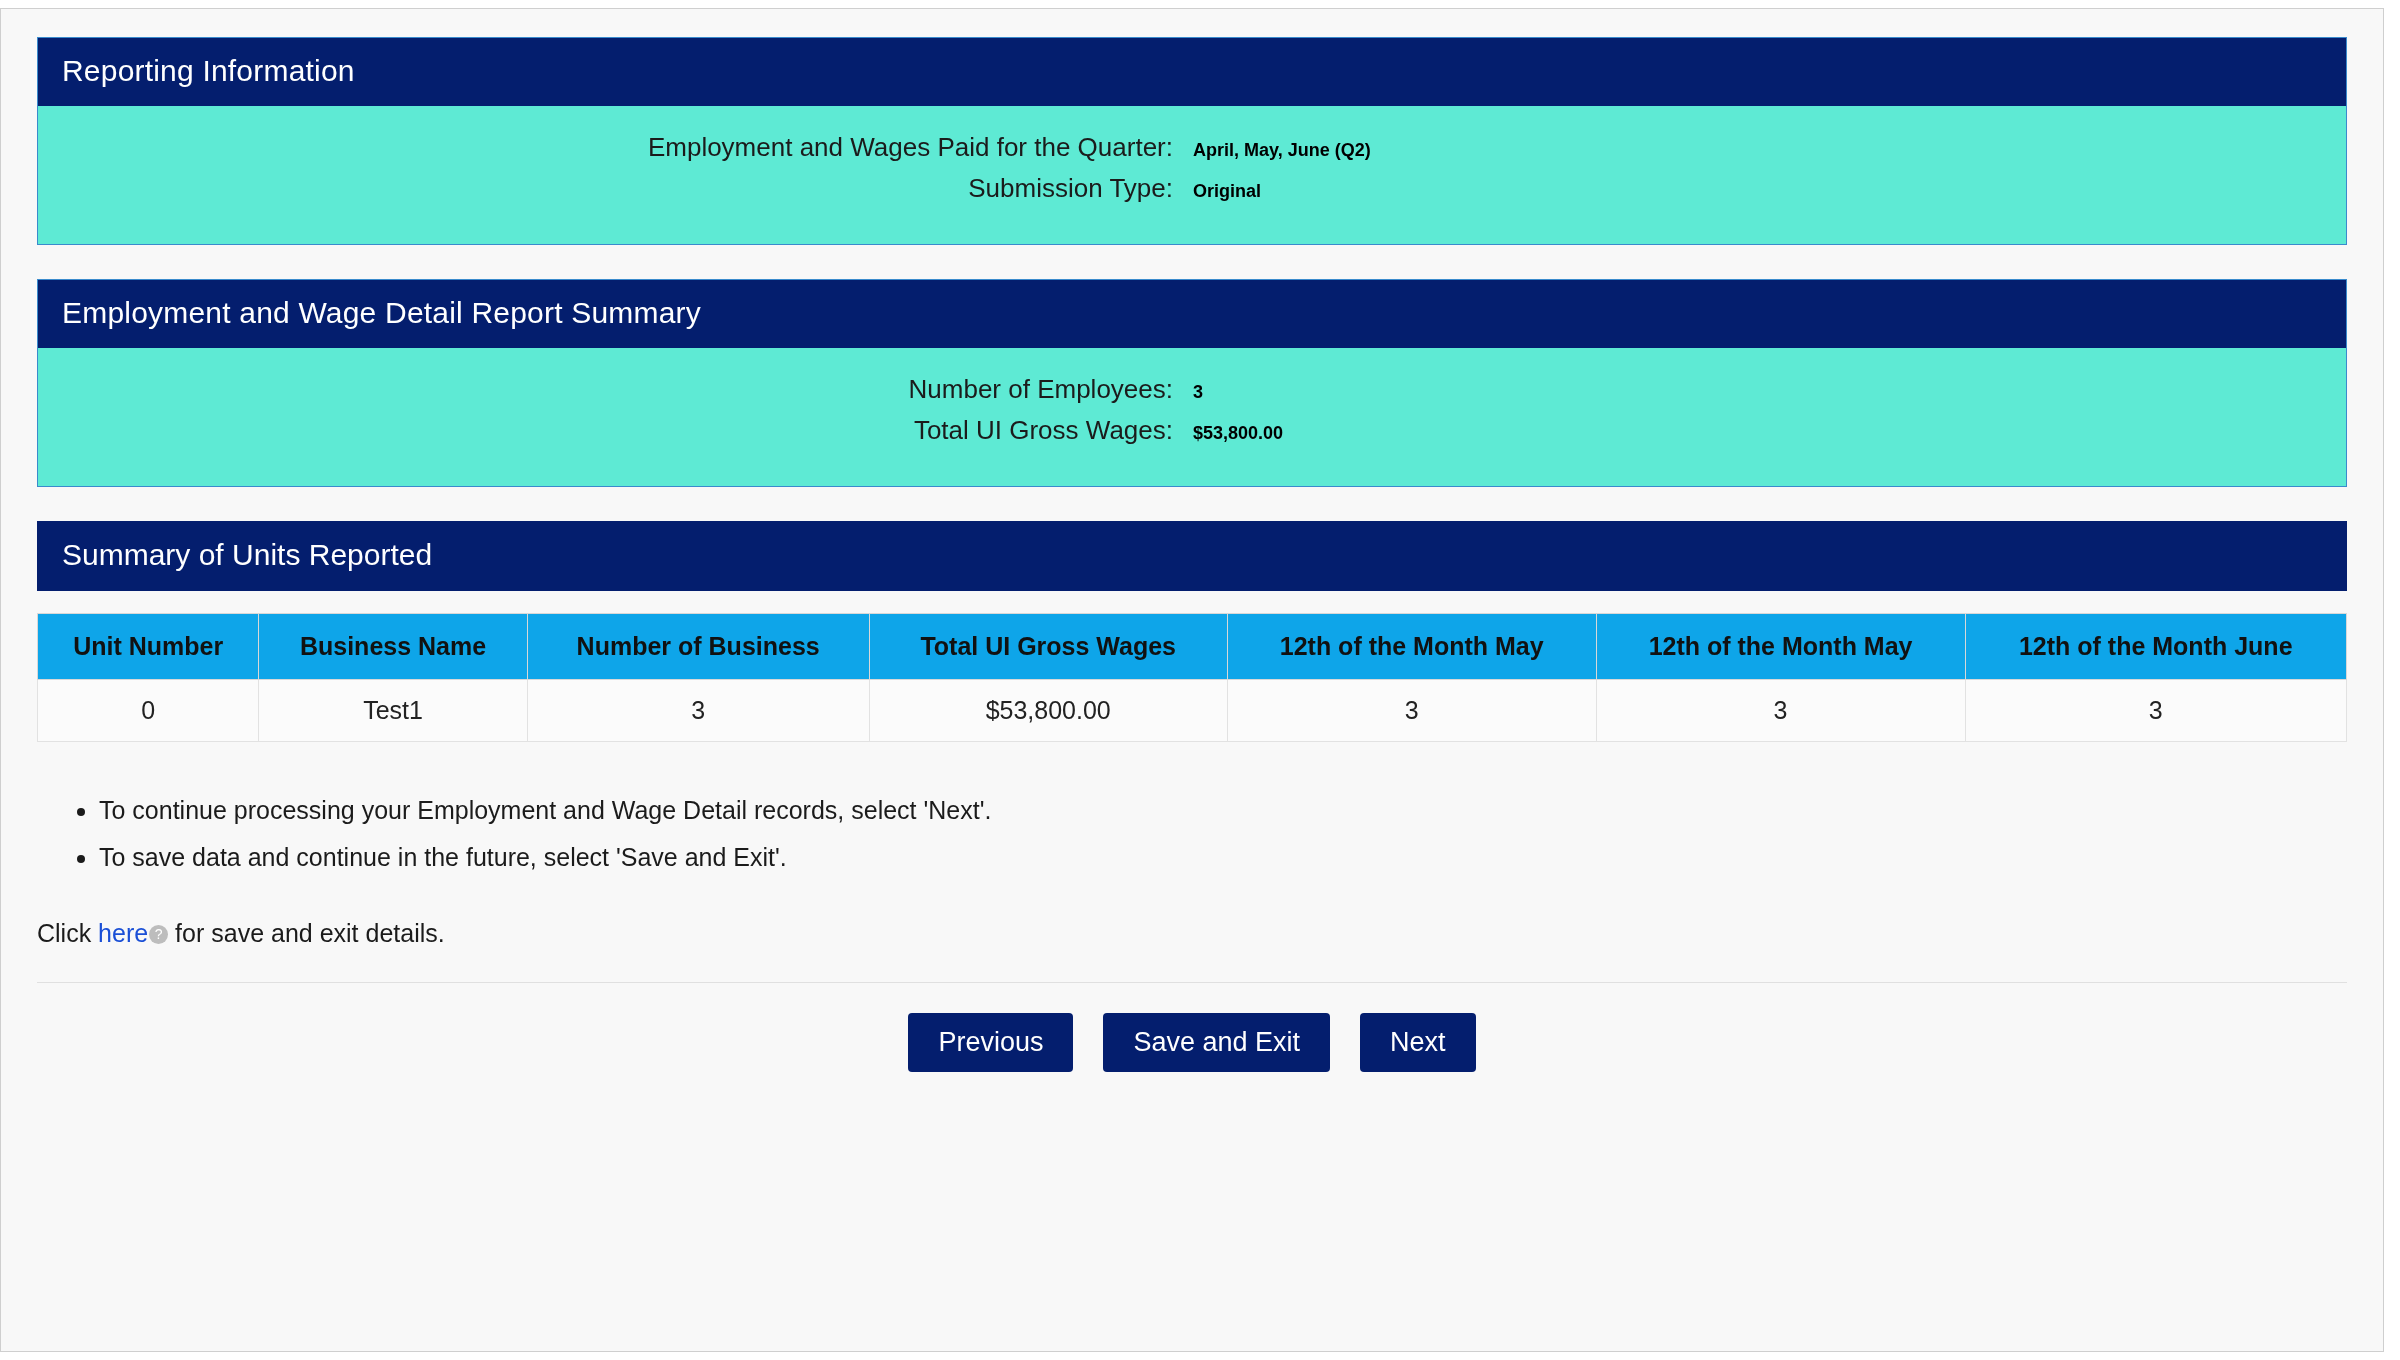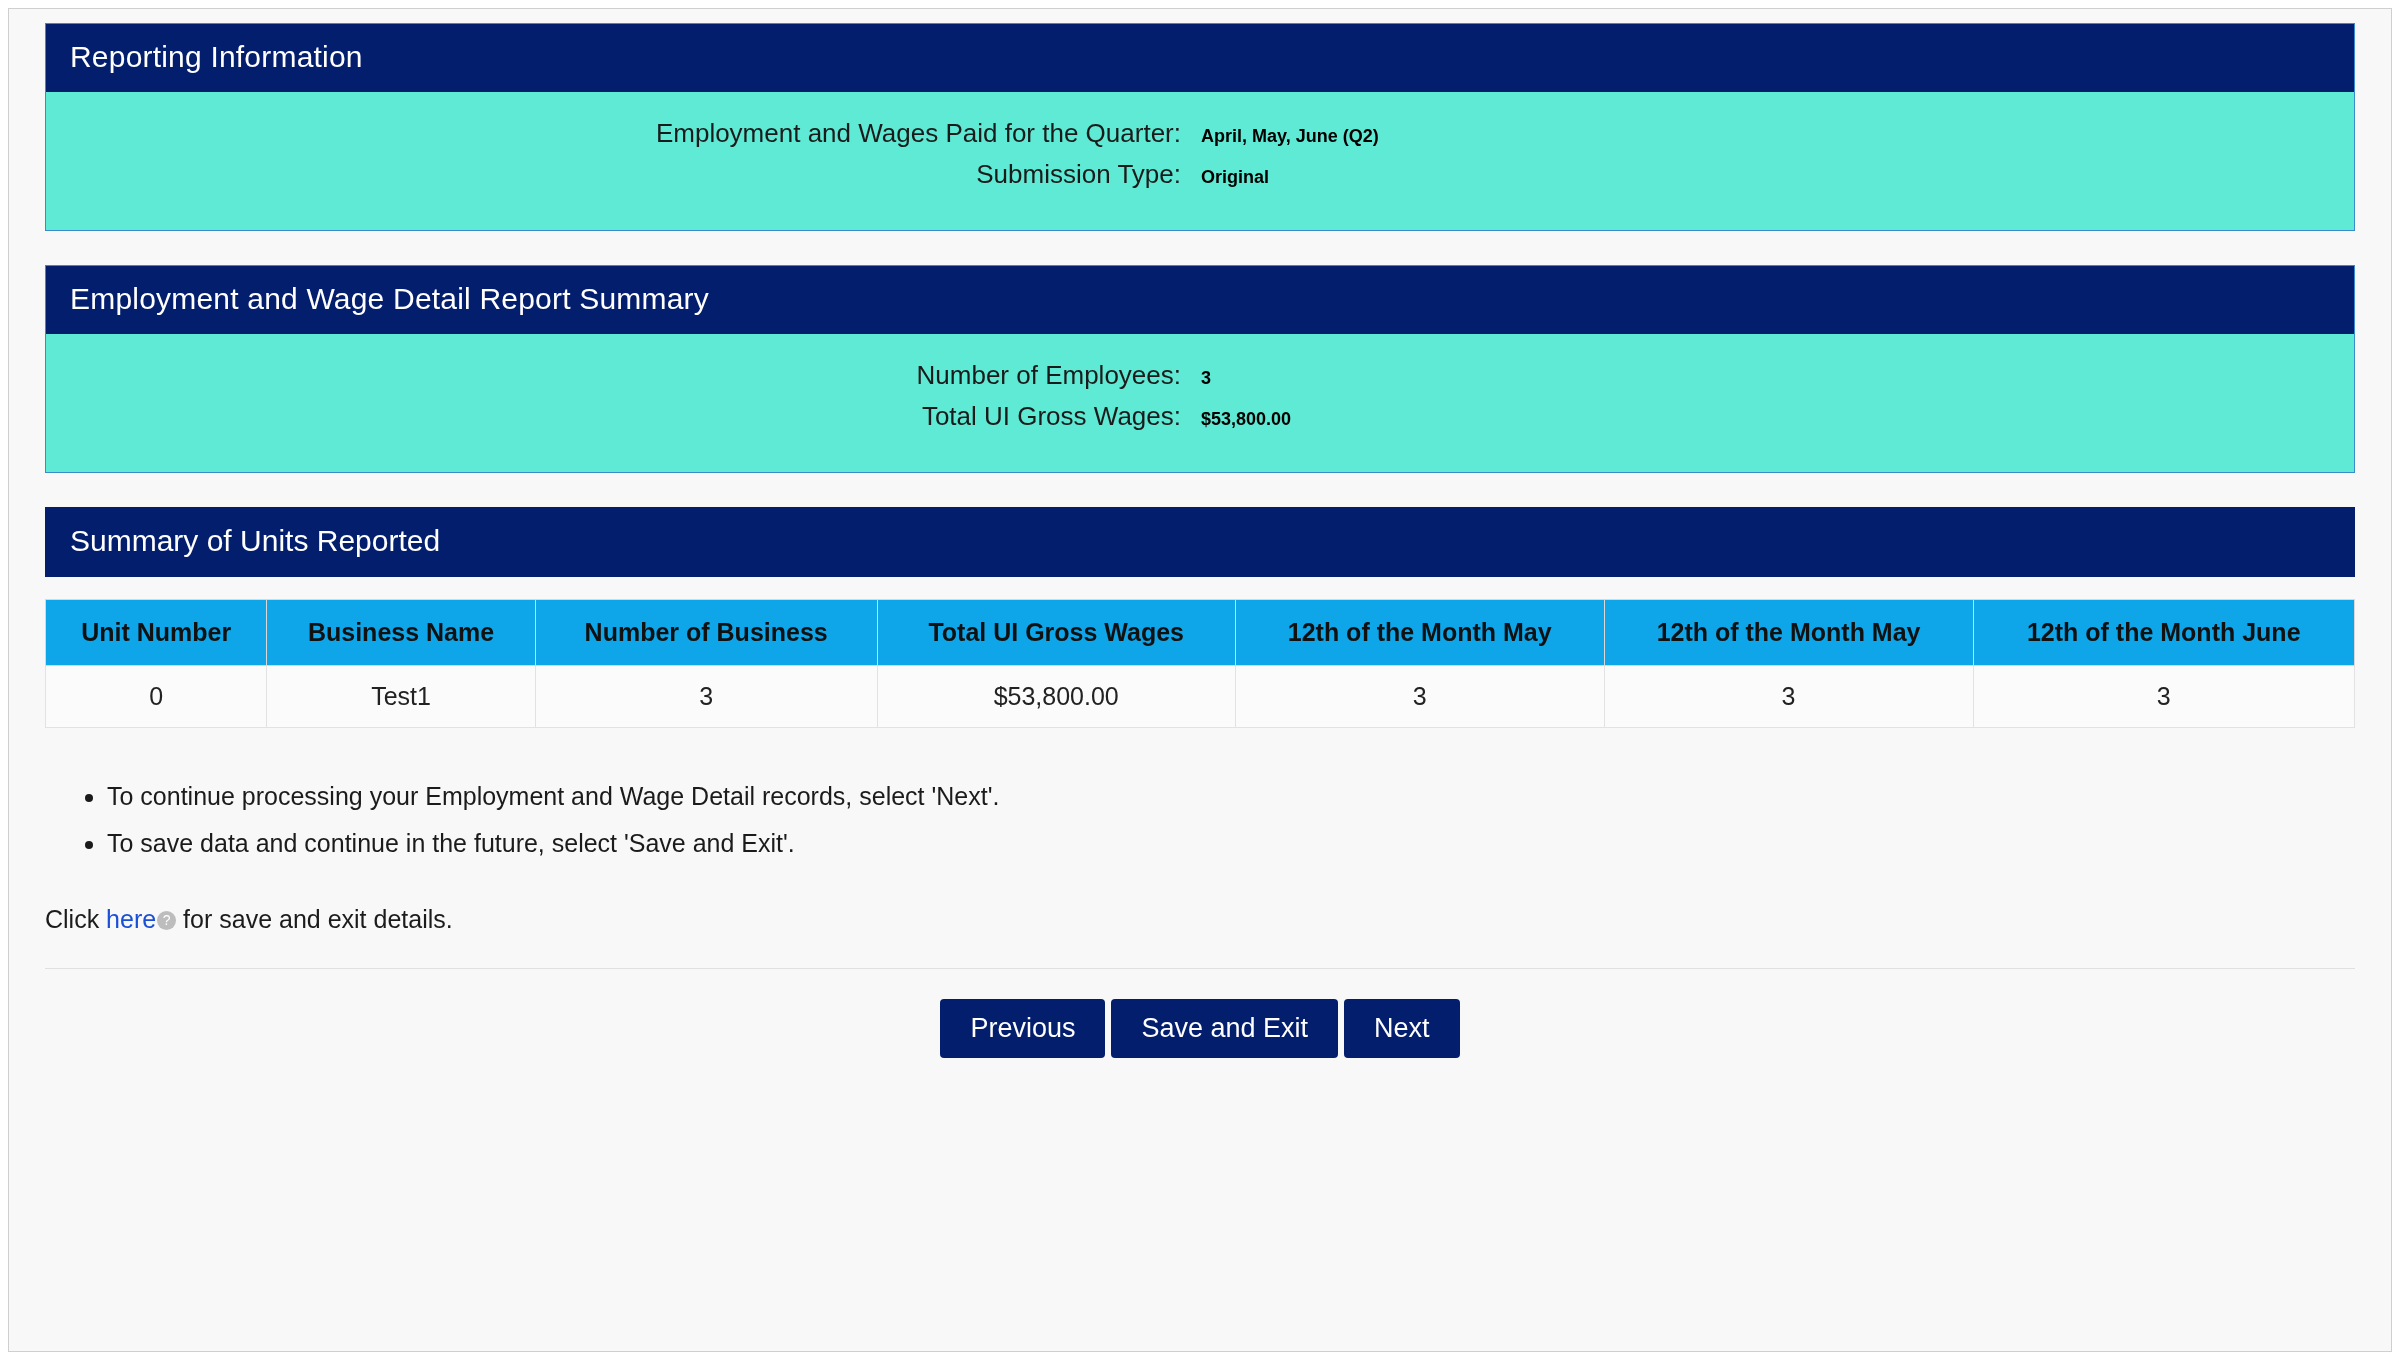--- a/index.html
+++ b/index.html
@@ -9,27 +9,27 @@
     background: #ffffff;
     font-family: "Liberation Sans", sans-serif;
   }
   body {
     width: 2400px;
     height: 1360px;
     overflow: hidden;
   }
   .page {
     position: absolute;
-    left: 8px;
+    left: 0;
     top: 8px;
     width: 2384px;
     height: 1344px;
     background: #f8f8f8;
     border: 1px solid #cfcfcf;
-    padding: 14px 36px 0 36px;
+    padding: 28px 36px 0 36px;
   }
 
   
   .panel {
     border: 1px solid #3a8bcd;
     background: #ffffff;
     margin-bottom: 34px;
   }
   .panel-header {
     background: #041E6E;
@@ -129,21 +129,21 @@
   }
 
   
   .divider {
     margin-top: 34px;
     border-top: 1px solid #e0e0e0;
   }
   .btn-row {
     display: flex;
     justify-content: center;
-    gap: 6px;
+    gap: 30px;
     padding-top: 30px;
   }
   .btn {
     background: #041E6E;
     color: #ffffff;
     font-size: 27px;
     border: none;
     border-radius: 4px;
     padding: 14px 30px;
     cursor: pointer;

